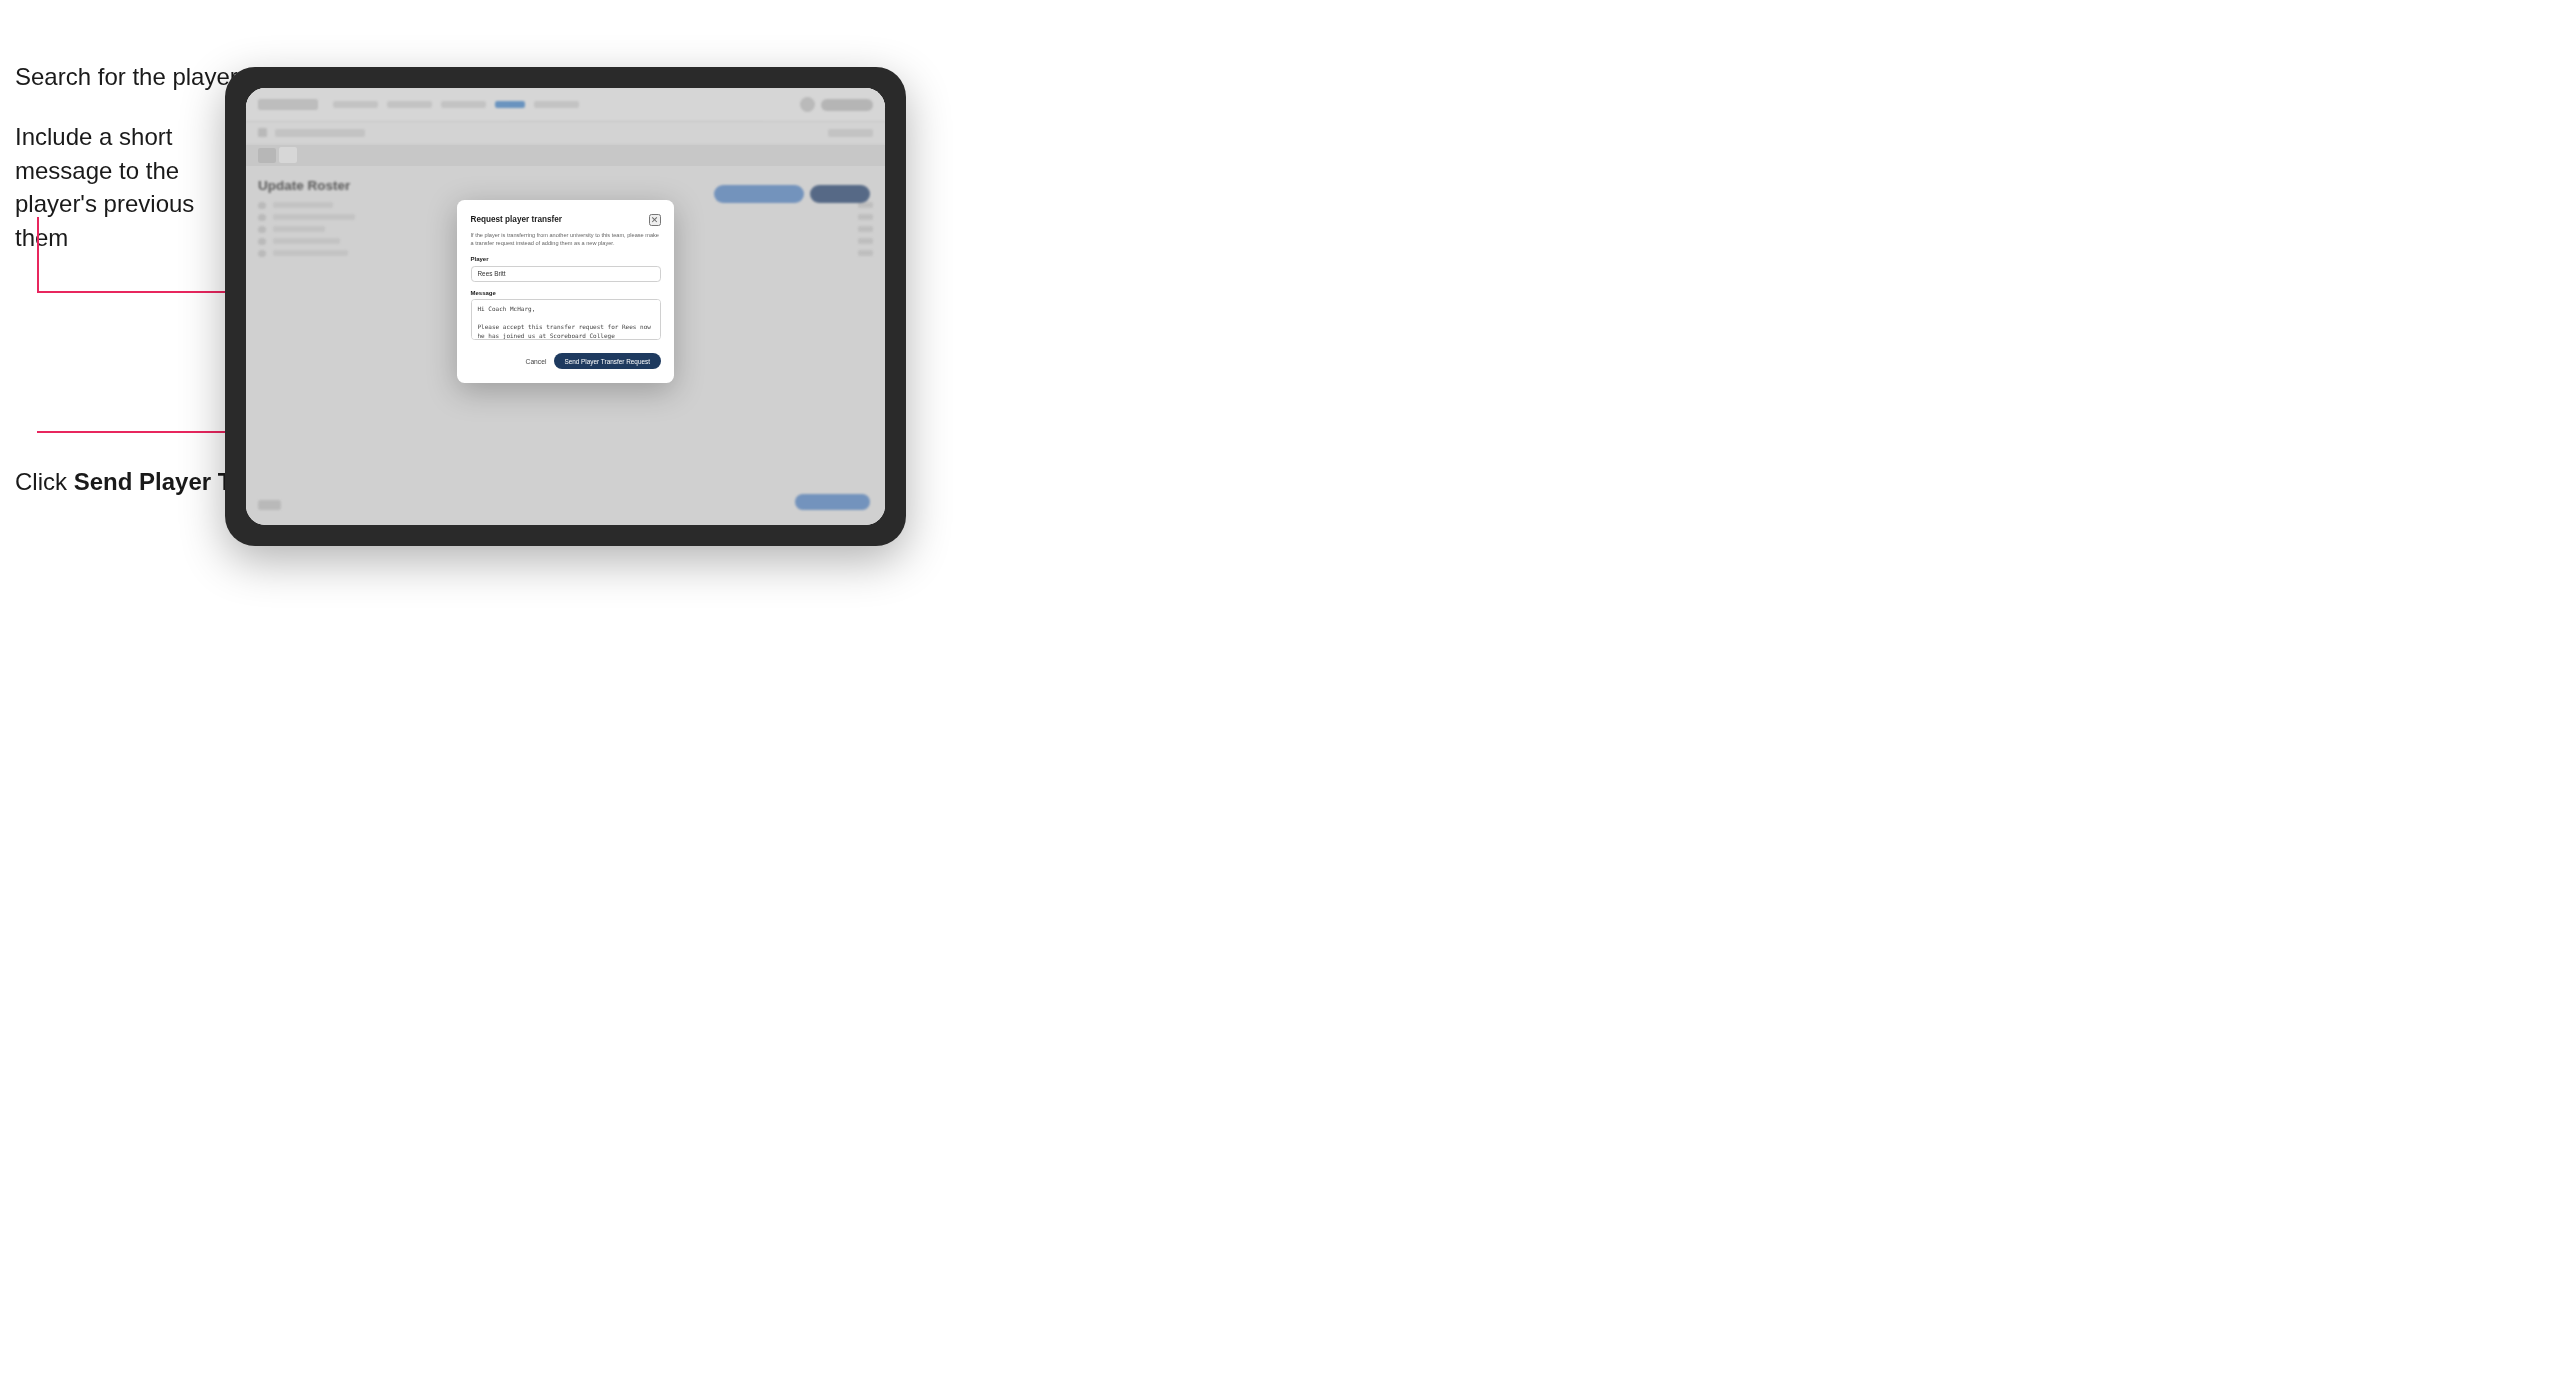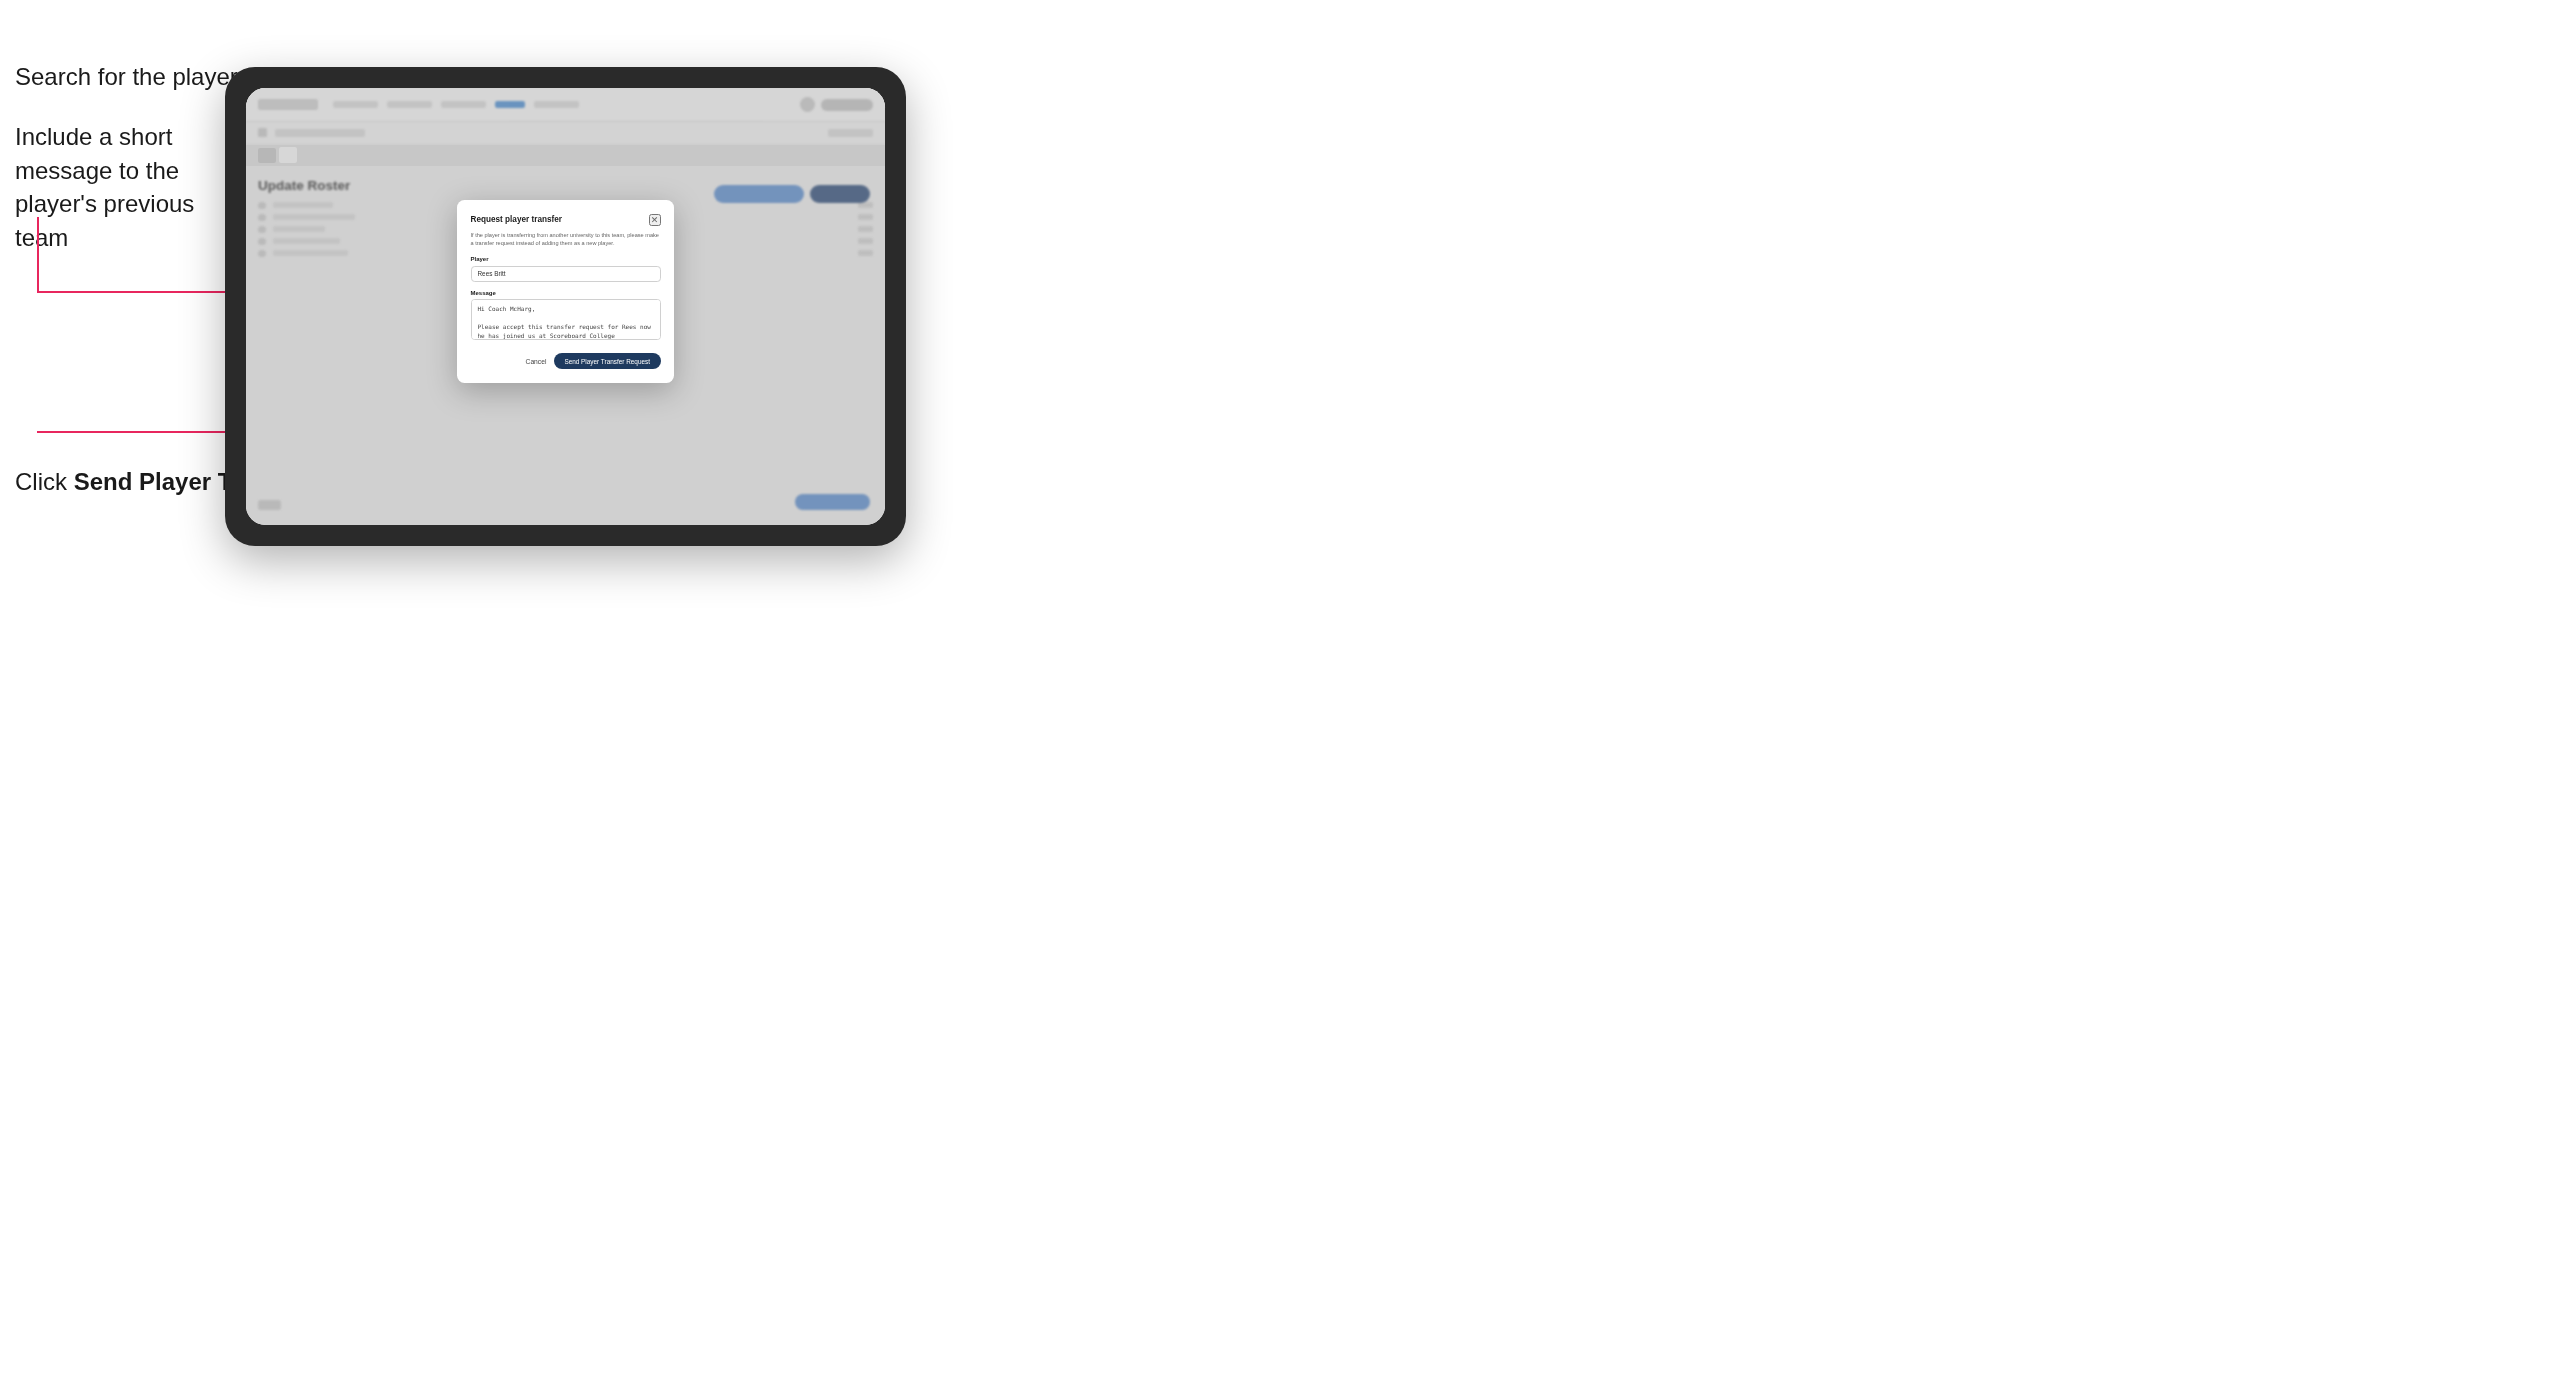--- a/index.html
+++ b/index.html
@@ -451,21 +451,21 @@
       font-family: inherit;
       font-weight: 500;
     }
   </style>
 </head>
 <body>
 
 <div class="annotation-search">Search for the player.</div>
 
 <div class="annotation-message">
-  Include a short message to the player's previous team
+  Include a short message to the player's previous them
 </div>
 
 <div class="annotation-click">
   Click <strong>Send Player Transfer
 Request</strong>
 </div>
 
 <div class="arrow-line-1-vertical"></div>
 
 <div class="arrow-line-1"></div>

